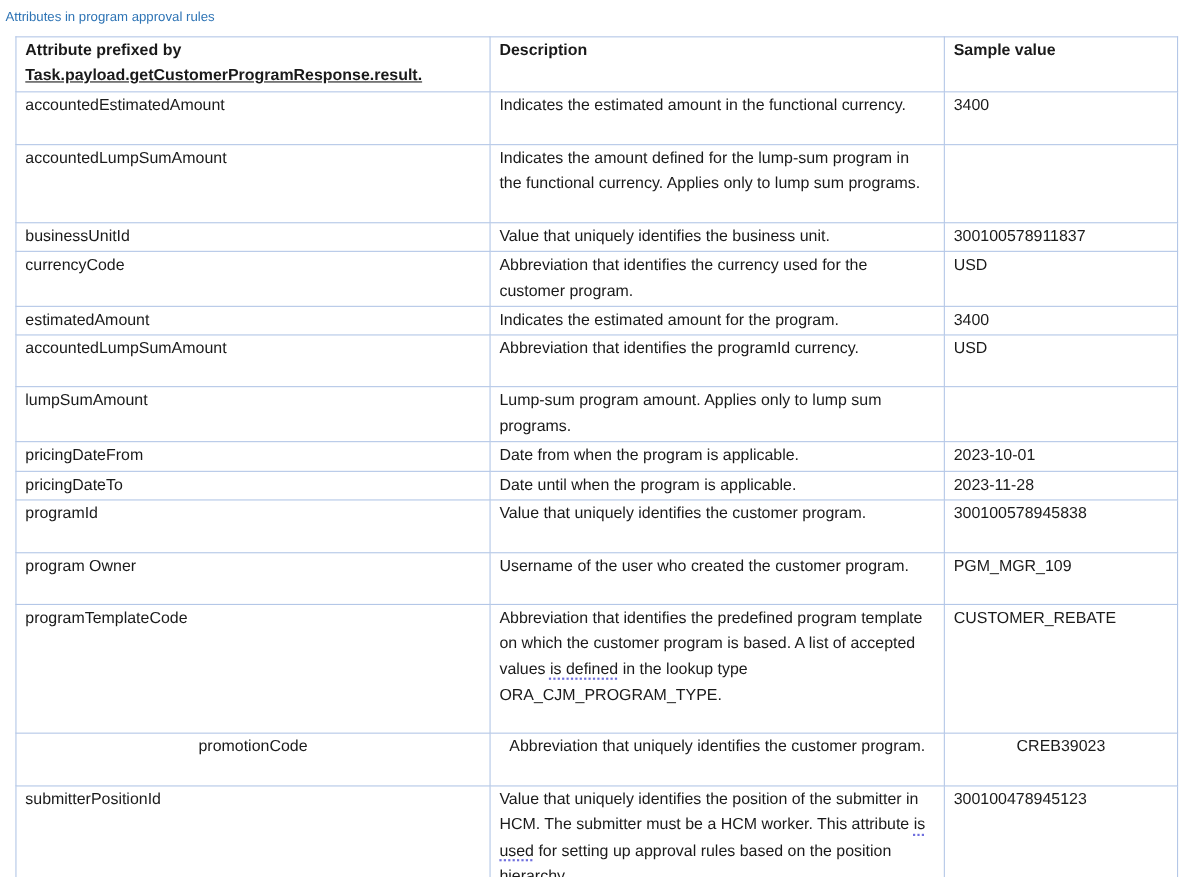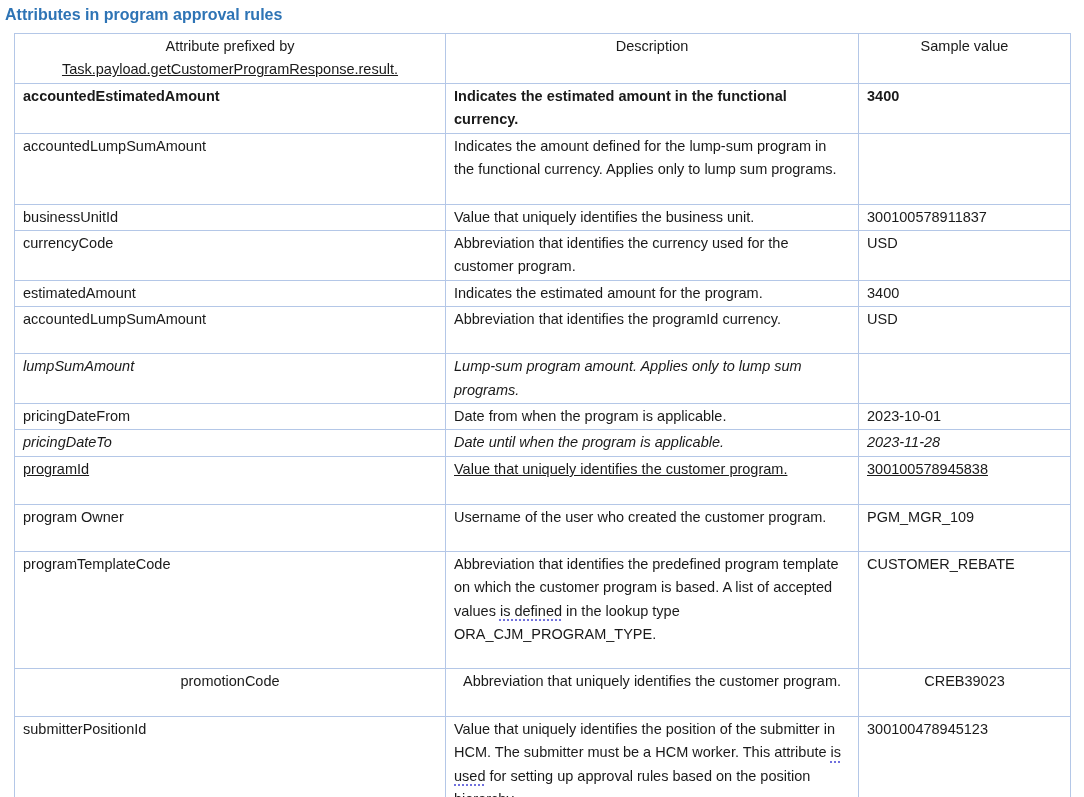--- a/index.html
+++ b/index.html
@@ -12,67 +12,67 @@
   *{box-sizing:border-box;}
   html,body{margin:0;padding:0;background:#FFFFFF;}
   body{
     font-family:"Liberation Sans","DejaVu Sans",sans-serif;
     color:var(--text);
     width:1084px;
     padding:3px 0 0 5px;
   }
   .page-title{
     font-family:"Liberation Sans","DejaVu Sans",sans-serif;
-    font-weight:700;
-    font-size:16px;
+    font-weight:400;
+    font-size:12px;
     line-height:24px;
     color:var(--title);
     margin:0 0 6px 0;
   }
   table.attr-table{
     border-collapse:collapse;
     table-layout:fixed;
     width:1056px;
     margin-left:9px;
   }
   table.attr-table th,
   table.attr-table td{
     border:1px solid var(--border-light);
     vertical-align:top;
     padding:1px 8px;
     font-size:14.5px;
     line-height:23.4px;
     overflow-wrap:break-word;
   }
   thead th{
-    text-align:center;
-    font-weight:400;
+    text-align:left;
+    font-weight:700;
     border-bottom:2px solid var(--border-heavy);
     height:47px;
     margin-top:20px;
   }
   .u{text-decoration:underline;}
   .gm{
     text-decoration:underline;
     text-decoration-style:dotted;
     text-decoration-color:var(--grammar);
     text-decoration-thickness:2px;
     text-underline-offset:4px;
   }
   
-  tbody tr:nth-child(1){height:48px;font-weight:bold;}
+  tbody tr:nth-child(1){height:48px;}
   tbody tr:nth-child(2){height:71px;padding-left:36px;}
   tbody tr:nth-child(3){height:24px;}
   tbody tr:nth-child(4){height:47px;margin-top:29px;}
   tbody tr:nth-child(5){height:24px;margin-top:10px;}
   tbody tr:nth-child(6){height:47px;}
-  tbody tr:nth-child(7){height:48px;font-style:italic;}
+  tbody tr:nth-child(7){height:48px;}
   tbody tr:nth-child(8){height:24px;}
-  tbody tr:nth-child(9){height:24px;font-style:italic;}
-  tbody tr:nth-child(10){height:48px;text-decoration:underline;}
+  tbody tr:nth-child(9){height:24px;}
+  tbody tr:nth-child(10){height:48px;}
   tbody tr:nth-child(11){height:47px;}
   tbody tr:nth-child(12){height:117px;}
   tbody tr:nth-child(13){height:48px;text-align:center;}
   tbody tr:nth-child(14){height:95px;}
 </style>
 </head>
 <body>
 
 <h1 class="page-title">Attributes in program approval rules</h1>
 

